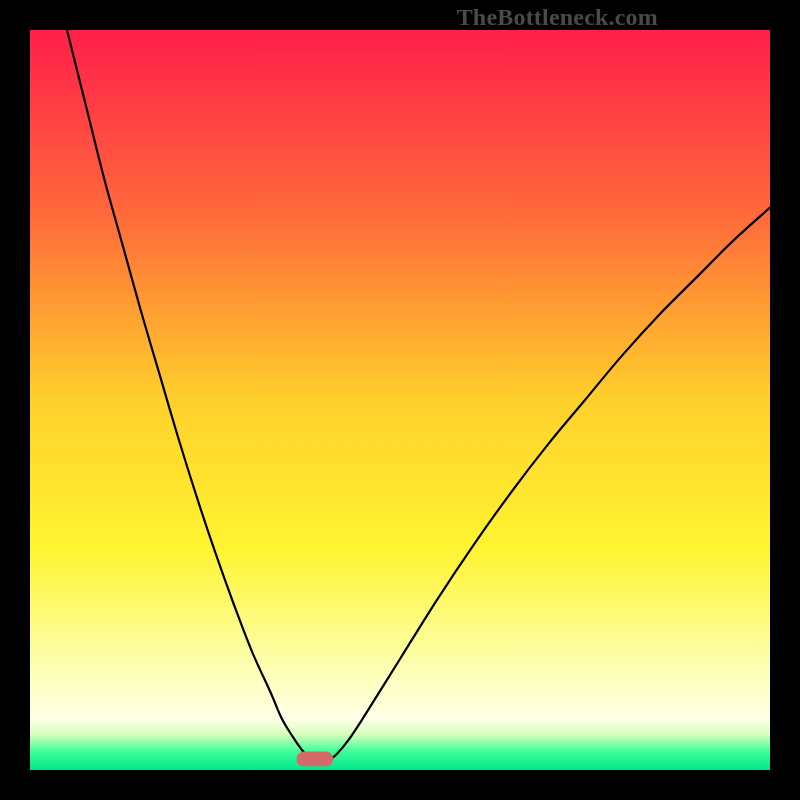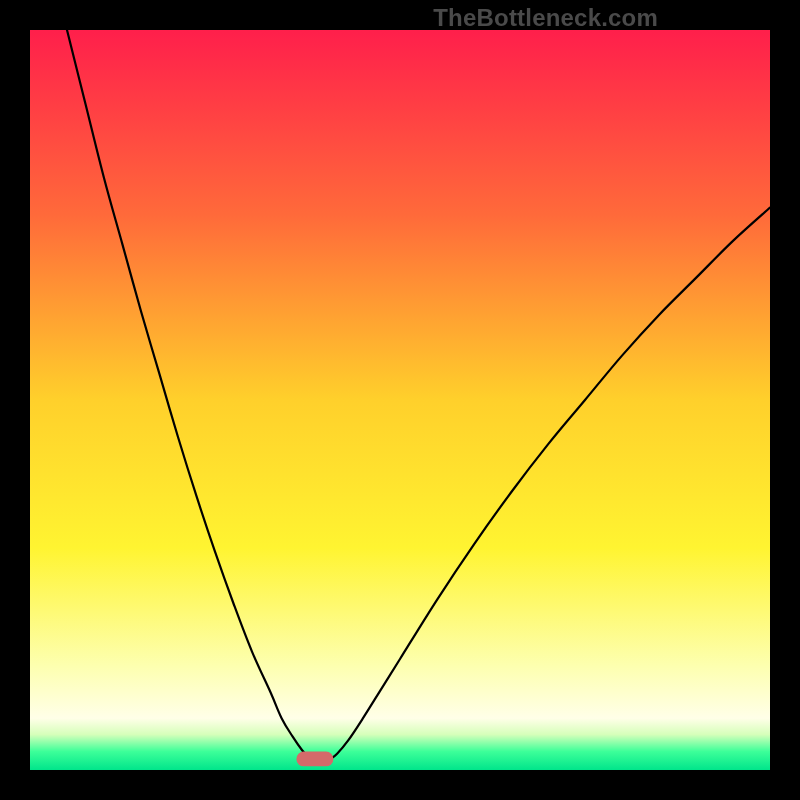--- a/index.html
+++ b/index.html
@@ -9,20 +9,21 @@
     height: 800px;
     overflow: hidden;
     background: #000;
     font-family: Arial, Helvetica, sans-serif;
   }
   .frame {
     position: relative;
     width: 668px;
     height: 800px;
     background: #000;
+    font-family: Liberation Serif, serif;
   }
   .plot {
     position: absolute;
     left: 30px;
     top: 30px;
     width: 740px;
     height: 740px;
     overflow: hidden;
   }
   .watermark {

